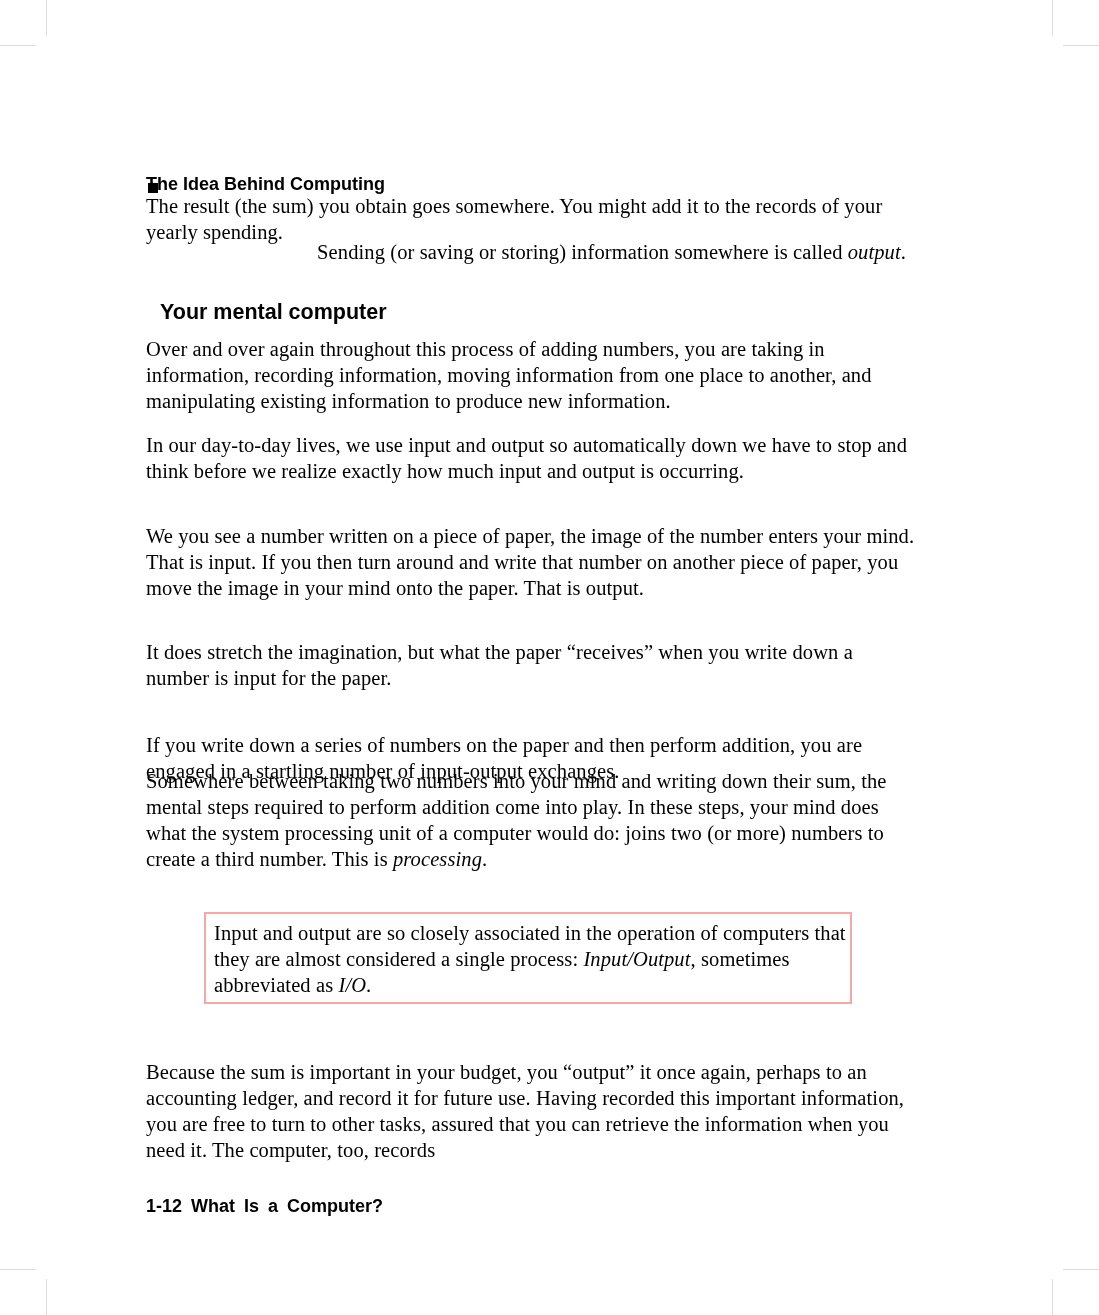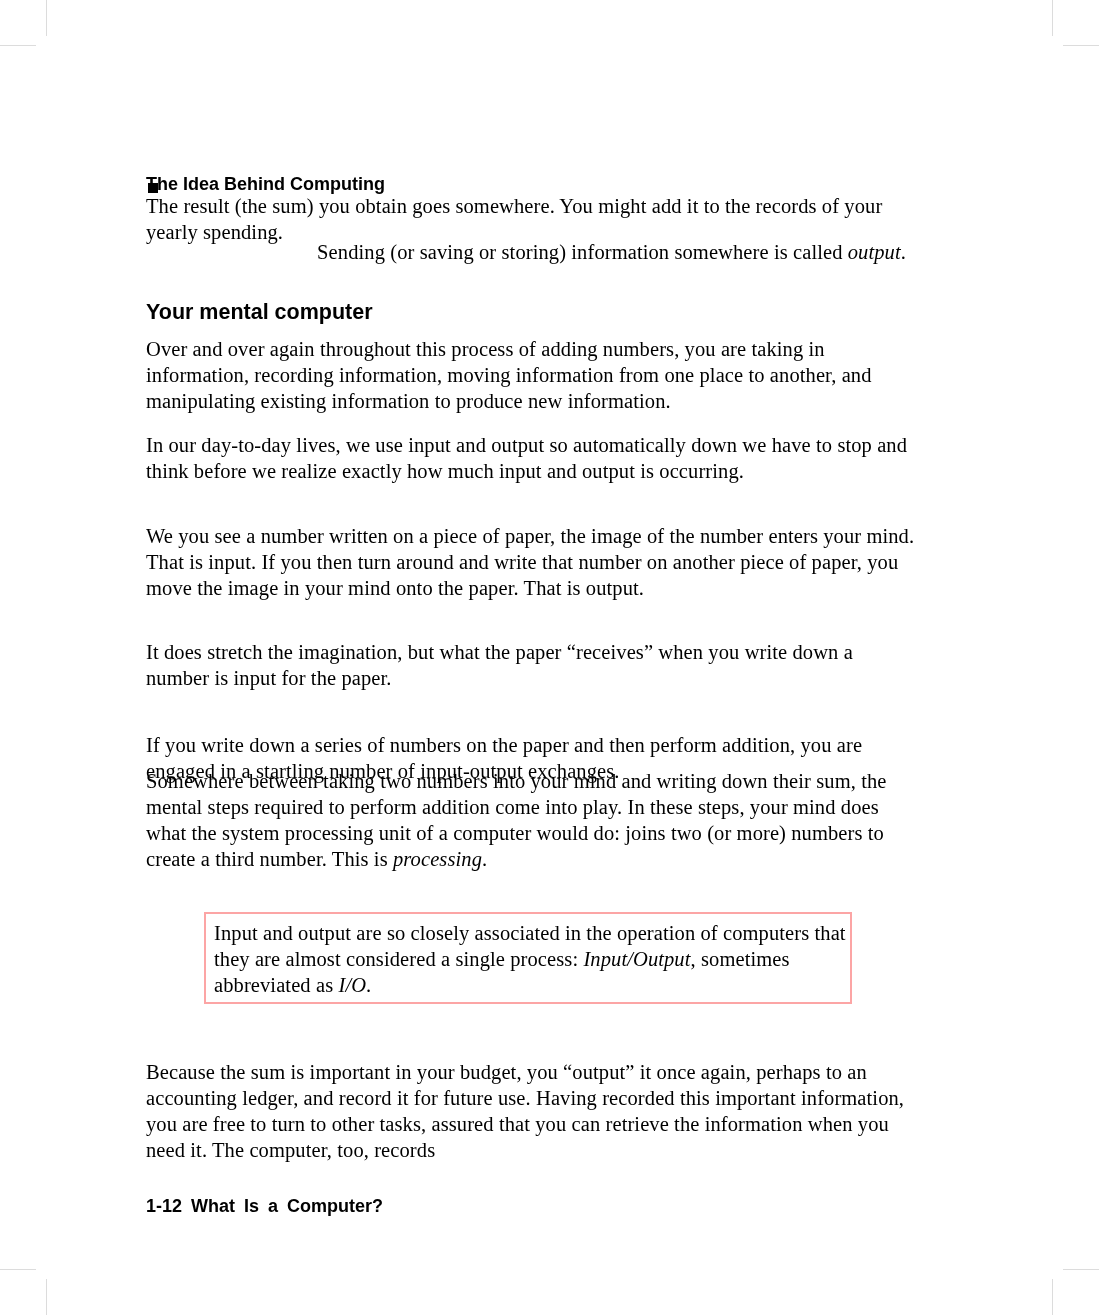--- a/index.html
+++ b/index.html
@@ -11,21 +11,21 @@
   }
   .body-text {
     font-family: "Liberation Serif", serif; font-size: 20.5px; line-height: 26px;
     margin: 0; letter-spacing: 0.1px;
   }
   .bullet-block { position: absolute; left: 146px; top: 174px; width: 760px; }
   .bullet-row { display: flex; flex-direction: column; }
   .bullet-mark { width: 10px; height: 10px; background: #000; margin-top: 9px; margin-right: 10px; flex: none; margin-left: 2px; }
   .bullet-follow { position: absolute; left: 166px; top: 239px; width: 740px; text-align: right; }
   .section-title {
-    position: absolute; left: 146px; top: 300px;
+    position: absolute; left: 160px; top: 300px;
     font-family: "Liberation Sans", sans-serif; font-weight: bold; font-size: 21.5px;
   }
   .para { position: absolute; left: 146px; width: 770px; }
   .note-box {
     position: absolute; left: 204px; top: 912px; width: 648px; height: 92px;
     border: 2px solid #fca5a5; padding: 6px 0 0 8px; box-sizing: border-box;
   }
   .footer {
     position: absolute; left: 146px; top: 1196px;
     font-family: "Liberation Sans", sans-serif; font-weight: bold; font-size: 18px;

